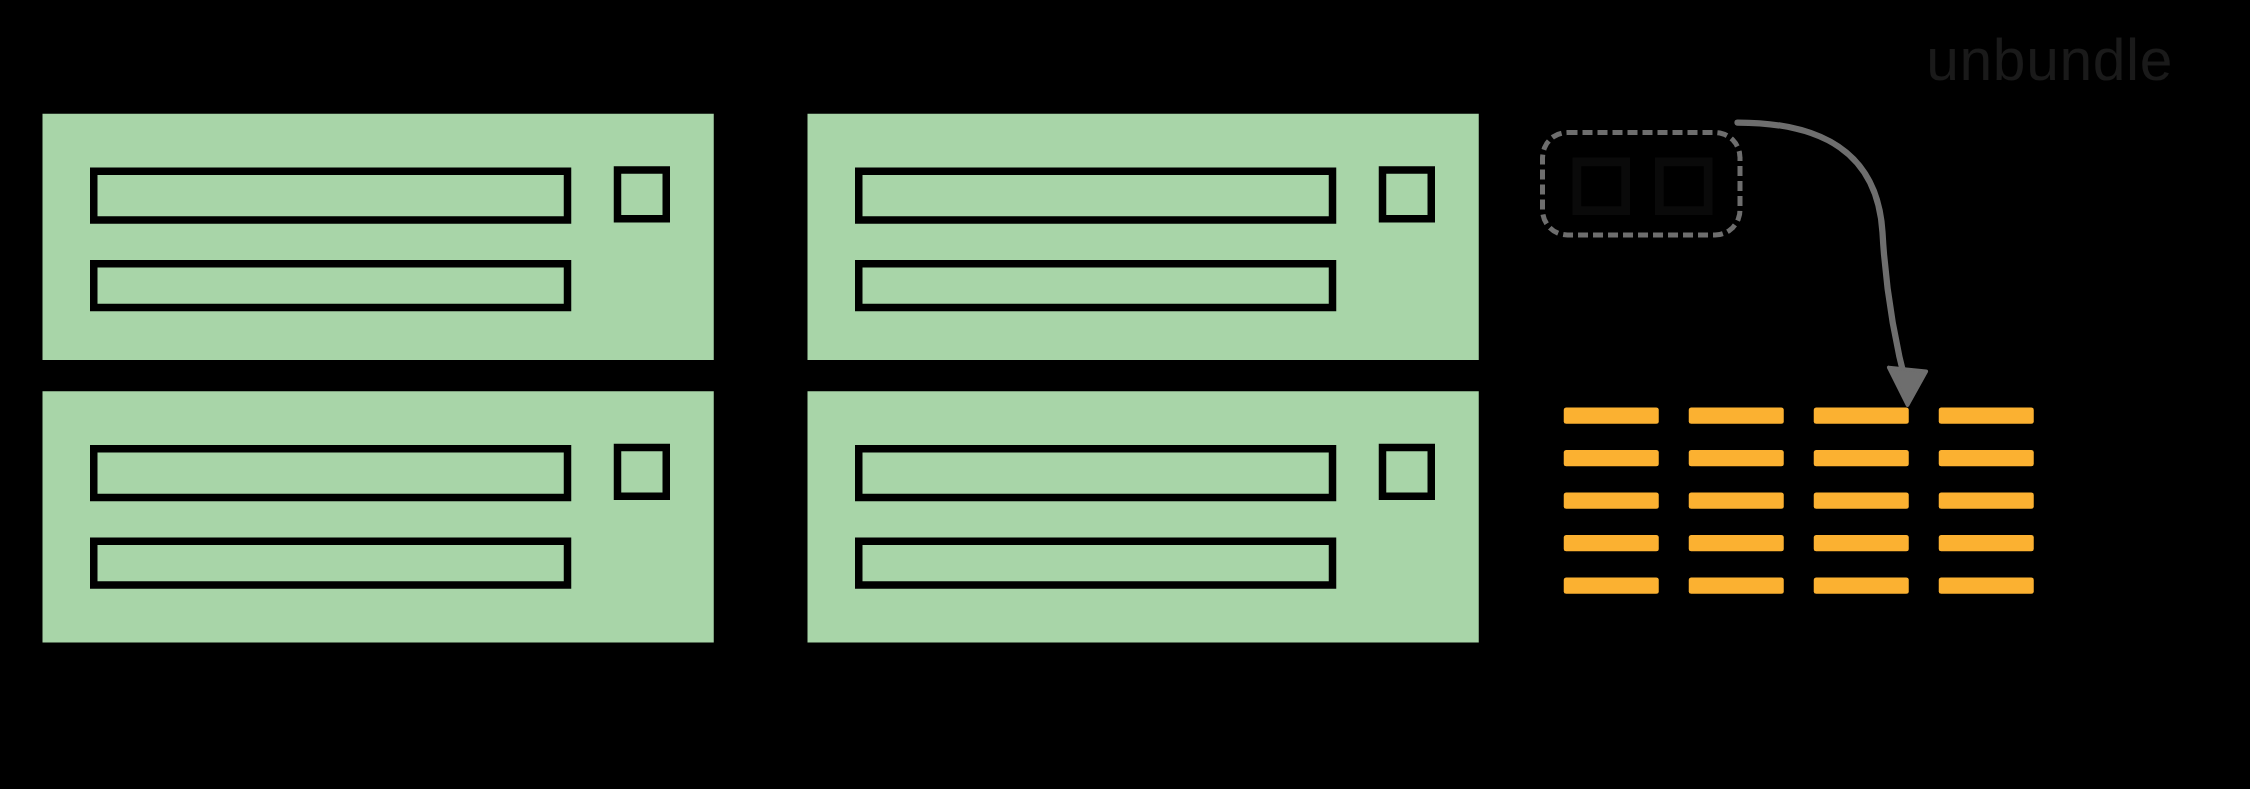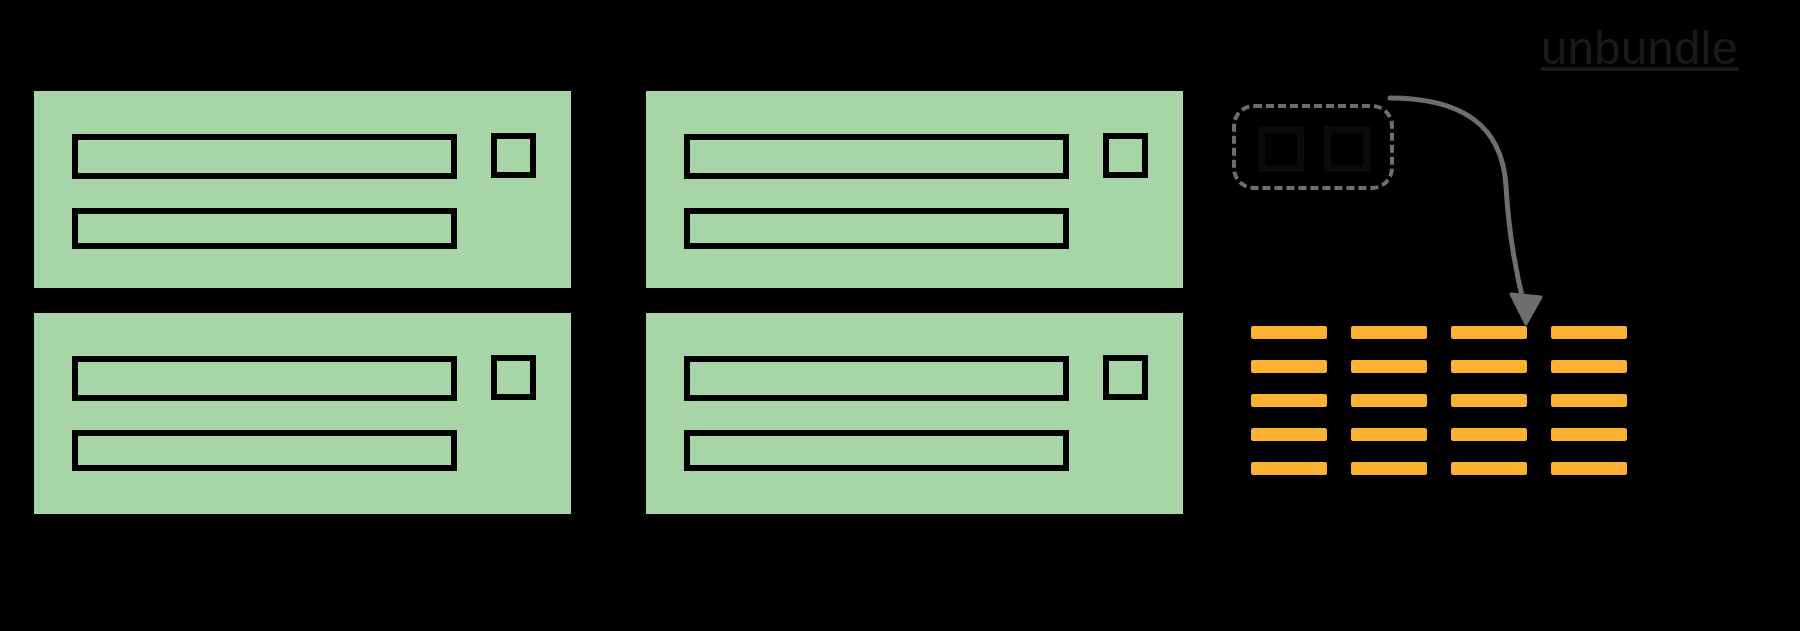--- a/index.html
+++ b/index.html
@@ -45,21 +45,20 @@
   
   #unbundle-label {
     position: absolute;
     left: 1541px;
     top: 24px;
     font-size: 47px;
     line-height: 1;
     color: #1a1a1a;
     white-space: nowrap;
     letter-spacing: 0.5px;
-    text-decoration: underline;
   }
 
   
   #dashed-group {
     position: absolute;
     left: 1232px;
     top: 104px;
     width: 162px;
     height: 86px;
     border: 4px dashed #6e6e6e;

